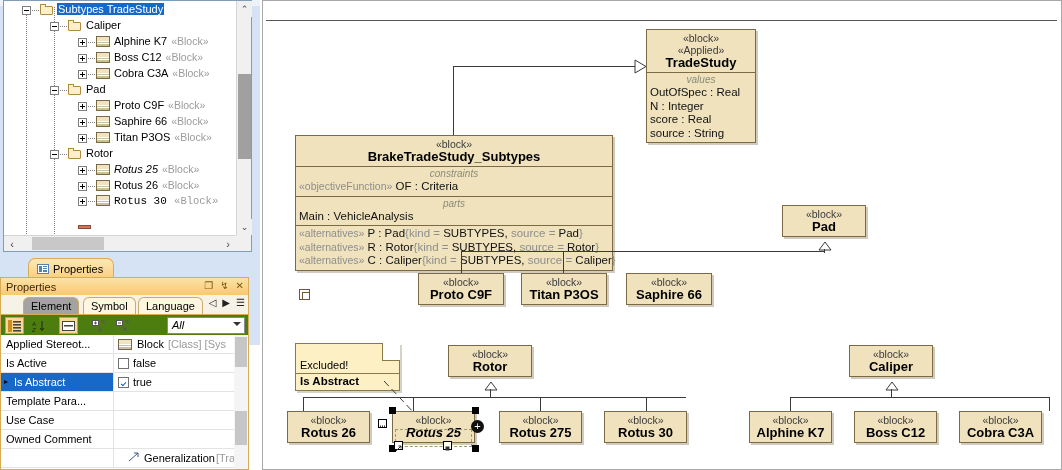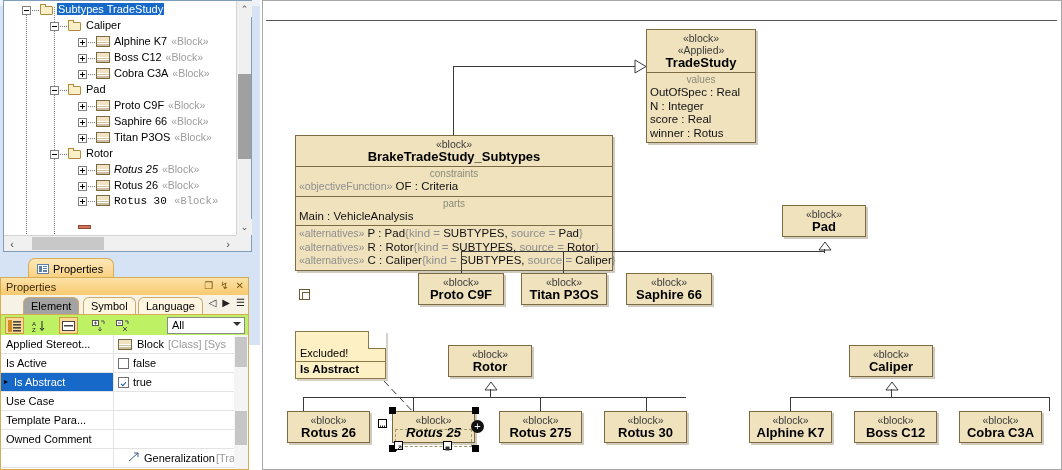--- a/index.html
+++ b/index.html
@@ -69,21 +69,21 @@
   .pbody{position:absolute;left:0px;top:19px;width:249px;height:193px;
      background:#ffffff;border:1px solid #d8ab55;box-sizing:border-box;}
   .ptitle{height:17px;background:linear-gradient(to bottom,#fce2a8,#f8c96f);
      display:flex;align-items:center;padding-left:5px;font-size:11px;color:#3b2a07;position:relative;}
   .ptitle .btns{position:absolute;right:4px;top:2px;display:flex;gap:7px;align-items:center;color:#7a5a14;font-size:10px;}
   .ptabs{height:19px;background:#f7f2e6;position:relative;border-bottom:1px solid #d8ab55;}
   .stab{position:absolute;top:2px;height:17px;padding:0 7px;font-size:11px;line-height:17px;
      border:1px solid #c9ab72;border-bottom:none;border-radius:6px 6px 0 0;background:#fff6e2;box-sizing:border-box;}
   .stab.active{background:#a3a3a3;}
   .ptabs .navs{position:absolute;right:3px;top:2px;display:flex;gap:6px;align-items:center;font-size:10px;color:#222;}
-  .ptoolbar{height:21px;background:#bef264;border-bottom:1px solid #d6c49b;position:relative;}
+  .ptoolbar{height:21px;background:#4d7c0f;border-bottom:1px solid #d6c49b;position:relative;font-style:italic;}
   .tbtn{position:absolute;top:2px;width:19px;height:17px;box-sizing:border-box;display:flex;align-items:center;justify-content:center;}
   .tbtn.on{background:#fbd99a;border:1px solid #cf9d3f;}
   .tsel{position:absolute;right:3px;top:2px;width:78px;height:17px;background:#fff;border:1px solid #8a8a8a;box-sizing:border-box;
      font-size:11px;line-height:15px;padding-left:4px;color:#000;}
   .tsel .arrow{position:absolute;right:3px;top:4px;width:0;height:0;border-left:4px solid transparent;border-right:4px solid transparent;border-top:4px solid #333;}
 
   .grid{position:absolute;left:0;right:0;top:57px;bottom:0;overflow:hidden;background:#fff;}
   .grow{display:flex;height:18px;line-height:18px;border-bottom:1px solid #e3e3e3;font-size:11px;}
   .gk{width:113px;padding-left:5px;box-sizing:border-box;border-right:1px solid #e3e3e3;white-space:nowrap;overflow:hidden;}
   .gk.sel{background:#1669c9;color:#fff;}
@@ -104,21 +104,21 @@
      border-left:1px solid #555;border-bottom:1px solid #555;transform:skewX(0);display:none;}
   .frame-line{position:absolute;left:3px;top:19px;right:4px;height:1px;background:#555;}
 
   .blk{position:absolute;box-sizing:border-box;background:#efe2bd;border:1px solid #7c6a43;
       box-shadow:2px 2px 0 rgba(120,105,70,.35);}
   .blk .hdr{text-align:center;padding:2px 3px 3px 3px;}
   .blk .st{display:block;font-size:10.5px;color:#3b3b3b;line-height:12px;}
   .blk .nm{display:block;font-size:13px;font-weight:bold;color:#000;line-height:13px;}
   .blk .nm.ital{font-style:italic;font-weight:bold;}
   .sec{border-top:1px solid #7c6a43;padding:1px 3px 2px 3px;}
-  .sec .cap{display:block;text-align:center;font-size:10px;color:#8b8b7a;line-height:12px;}
+  .sec .cap{display:block;text-align:center;font-size:10px;color:#8b8b7a;font-style:italic;line-height:12px;}
   .sec .ln{display:block;font-size:11.5px;color:#111;line-height:13.5px;white-space:nowrap;}
   .kw{color:#8e8e8e;font-size:10.5px;}
   .gry{color:#8e8e8e;}
 
   .note{position:absolute;background:#fdf0c5;border:1px solid #8a7a4a;box-sizing:border-box;
      box-shadow:2px 2px 0 rgba(120,105,70,.3);}
   .note .fold{position:absolute;right:-1px;top:-1px;width:17px;height:17px;background:#fff;
      border-left:1px solid #8a7a4a;border-bottom:1px solid #8a7a4a;}
   .note .l1{position:absolute;left:4px;top:15px;font-size:11px;color:#000;}
   .note .l2{position:absolute;left:0;right:0;top:29px;border-top:1px solid #8a7a4a;padding:1px 4px;
@@ -277,27 +277,27 @@
               </div>
             </div>
             <div class="grow">
               <div class="gk sel" style="position: relative;"><span class="rowmark">▸</span><span style="margin-left: 8px;">Is Abstract</span></div>
               <div class="gv">
                 <span class="cbx ck"></span>
                 <span>true</span>
               </div>
             </div>
             <div class="grow">
+              <div class="gk" style="position: relative;"><span style="margin-left: 0px;">Template Para...</span></div>
+              <div class="gv">
+                <span></span>
+              </div>
+            </div>
+            <div class="grow">
               <div class="gk" style="position: relative;"><span style="margin-left: 0px;">Use Case</span></div>
-              <div class="gv">
-                <span></span>
-              </div>
-            </div>
-            <div class="grow">
-              <div class="gk" style="position: relative;"><span style="margin-left: 0px;">Template Para...</span></div>
               <div class="gv">
                 <span></span>
               </div>
             </div>
             <div class="grow">
               <div class="gk" style="position: relative;"><span style="margin-left: 0px;">Owned Comment</span></div>
               <div class="gv">
                 <span></span>
               </div>
             </div>
@@ -335,21 +335,21 @@
       <div class="hdr">
         <span class="st">«block»</span>
         <span class="st">«Applied»</span>
         <span class="nm">TradeStudy</span>
       </div>
       <div class="sec" style="min-height:58px">
         <span class="cap">values</span>
         <span class="ln">OutOfSpec : Real</span>
         <span class="ln">N : Integer</span>
         <span class="ln">score : Real</span>
-        <span class="ln">winner : Rotus</span>
+        <span class="ln">source : String</span>
       </div>
     </div>
 
     <div class="blk" style="left:32px;top:134px;width:318px;">
       <div class="hdr">
         <span class="st">«block»</span>
         <span class="nm">BrakeTradeStudy_Subtypes</span>
       </div>
       <div class="sec">
         <span class="cap">constraints</span>
@@ -393,21 +393,21 @@
         <span class="nm">Titan P3OS</span>
       </div>
     </div>
     <div class="blk" style="left:363px;top:272px;width:86px;">
       <div class="hdr">
         <span class="st">«block»</span>
         <span class="nm">Saphire 66</span>
       </div>
     </div>
 
-    <div class="note" style="left:32px;top:330px;width:91px;height:48px;">
+    <div class="note" style="left:32px;top:342px;width:105px;height:48px;">
       <div class="fold"></div>
       <div class="l1">Excluded!</div>
       <div class="l2">Is Abstract</div>
     </div>
     <svg style="position:absolute;left:120px;top:378px;" width="80" height="44">
       <path d="M1 2 L33 36" stroke="#3a3a3a" stroke-width="1" fill="none" stroke-dasharray="7,4"></path>
     </svg>
 
     <div class="blk" style="left:185px;top:344px;width:84px;">
       <div class="hdr">

